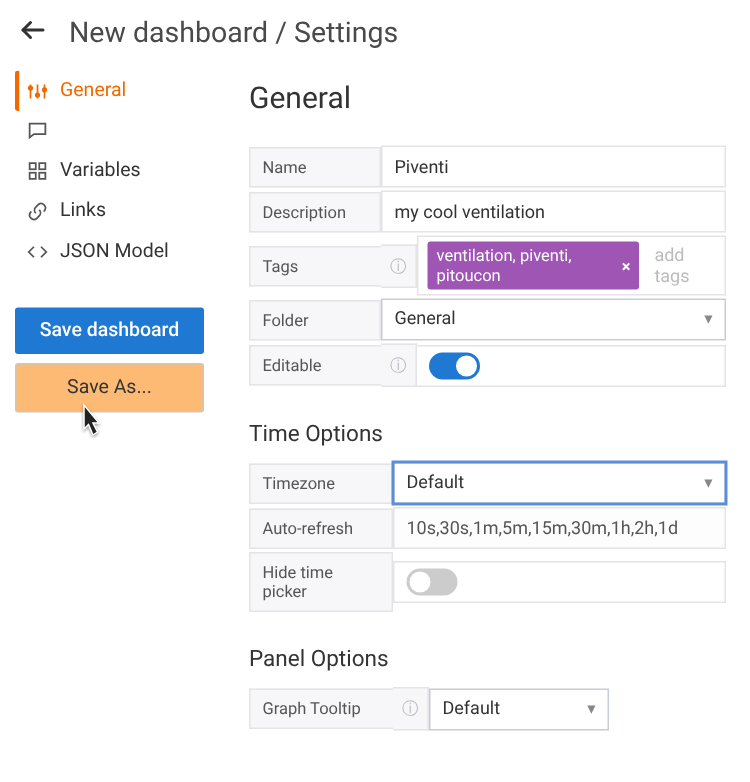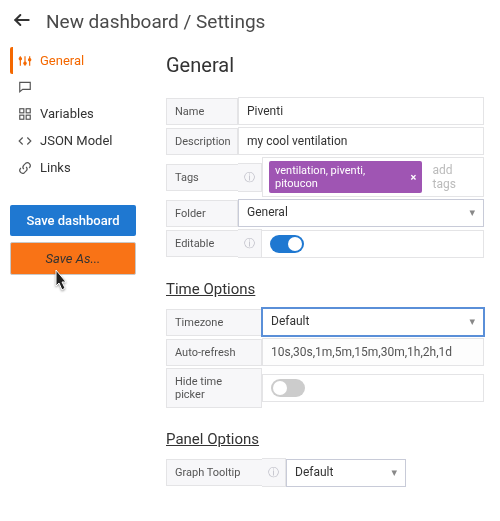--- a/index.html
+++ b/index.html
@@ -9,28 +9,28 @@
   .bc { font-size: 19px; color: #4a4a4a; font-weight: 400; }
   .layout { display: flex; }
   .side { width: 142px; flex-shrink: 0; padding: 0 6px 0 10px; }
   .navlist { list-style: none; }
   .navitem { display: flex; align-items: center; padding: 6px 8px; border-radius: 2px; cursor: pointer; color: #333; font-size: 13px; }
   .navitem.active { background: #fff; border-left: 3px solid #f46800; color: #f46800; padding-left: 5px; }
   .navicon { width: 14px; height: 14px; margin-right: 8px; display: inline-flex; align-items:center; justify-content:center; }
   .side-buttons { margin-top: 24px; border-radius: 26px; }
   .btn { display:block; width: 100%; border: 0; border-radius: 2px; padding: 8px 0; font-size: 13px; cursor: pointer; margin-bottom: 6px; }
   .btn-primary { background: #1f78d1; color: #fff; font-weight: 500; }
-  .btn-secondary { background: #f97316; color: #333; border: 1px solid #c8c8c8; font-style: italic; }
+  .btn-secondary { background: #fdba74; color: #333; border: 1px solid #c8c8c8; }
   .cursor { position: absolute; left: 48px; top: 268px; width:24px; }
   .cursor svg { filter: drop-shadow(0 1px 1px rgba(0,0,0,0.4)); }
   .main { flex: 1; padding: 6px 16px 16px 24px; }
   h2.sect { font-size: 20px; font-weight: 400; margin-bottom: 20px; color: #333; }
-  h3.sub { font-size: 15px; font-weight: 400; margin: 22px 0 10px 0; color: #333; text-decoration: underline; }
+  h3.sub { font-size: 15px; font-weight: 400; margin: 22px 0 10px 0; color: #333; }
   .form-row { display: flex; align-items: center; margin-bottom: 2px; }
-  .lbl { width: 72px; background: #f7f7f9; border: 1px solid #e4e4e6; padding: 6px 8px; font-size: 11px; color: #555; }
+  .lbl { width: 88px; background: #f7f7f9; border: 1px solid #e4e4e6; padding: 6px 8px; font-size: 11px; color: #555; }
   .lbl-wide { width: 96px; }
   .info { width: 24px; text-align:center; background: #f7f7f9; border: 1px solid #e4e4e6; border-left:0; padding: 6px 0; color:#b8b8c2; font-size:11px;}
   .ctl { flex:1; display:flex; align-items:flex-start; }
   .tinput { flex:1; border: 1px solid #e4e4e6; background: #fff; padding: 6px 8px; font-size: 12px; color:#333; height:28px; border-radius:0; }
   .tinput.readonly { color:#555; background:#fdfdfd; }
   .select { flex:1; border: 1px solid #c8cbd8; background:#fff; padding:5px 8px; font-size:12px; color:#333; height:28px; position:relative; }
   .select::after { content:"▾"; position:absolute; right:8px; top:6px; color:#888; font-size:11px;}
   .select.focus { outline:2px solid #5a8fd8; outline-offset:-1px;}
   .select.sm { flex:0 0 120px; }
   .tag { background:#9f55b3; color:#fff; font-size:11px; padding:3px 6px; border-radius:2px; display:inline-flex; align-items:center; margin-right:6px;justify-content:flex-end;}
@@ -88,34 +88,34 @@
               <rect x="14" y="3" width="7" height="7"></rect>
               <rect x="3" y="14" width="7" height="7"></rect>
               <rect x="14" y="14" width="7" height="7"></rect>
             </svg>
         </span>
         <span>Variables</span>
       </li>
       <li class="navitem">
         <span class="navicon">
           <svg width="14" height="14" viewBox="0 0 24 24" fill="none" stroke="#555" stroke-width="2">
+              <path d="M10 14a5 5 0 0 1 0-7l3-3a5 5 0 0 1 7 7l-1 1"></path>
+              <path d="M14 10a5 5 0 0 1 0 7l-3 3a5 5 0 0 1-7-7l1-1"></path>
+            </svg>
+        </span>
+        <span>Links</span>
+      </li>
+      <li class="navitem">
+        <span class="navicon">
+          <svg width="14" height="14" viewBox="0 0 24 24" fill="none" stroke="#555" stroke-width="2">
               <polyline points="8 6 2 12 8 18"></polyline>
               <polyline points="16 6 22 12 16 18"></polyline>
             </svg>
         </span>
         <span>JSON Model</span>
-      </li>
-      <li class="navitem">
-        <span class="navicon">
-          <svg width="14" height="14" viewBox="0 0 24 24" fill="none" stroke="#555" stroke-width="2">
-              <path d="M10 14a5 5 0 0 1 0-7l3-3a5 5 0 0 1 7 7l-1 1"></path>
-              <path d="M14 10a5 5 0 0 1 0 7l-3 3a5 5 0 0 1-7-7l1-1"></path>
-            </svg>
-        </span>
-        <span>Links</span>
       </li>
     </ul>
 
     <div class="side-buttons">
       <button class="btn btn-primary">Save dashboard</button>
       <button class="btn btn-secondary">Save As...</button>
     </div>
   </div>
 
   <div class="main">

